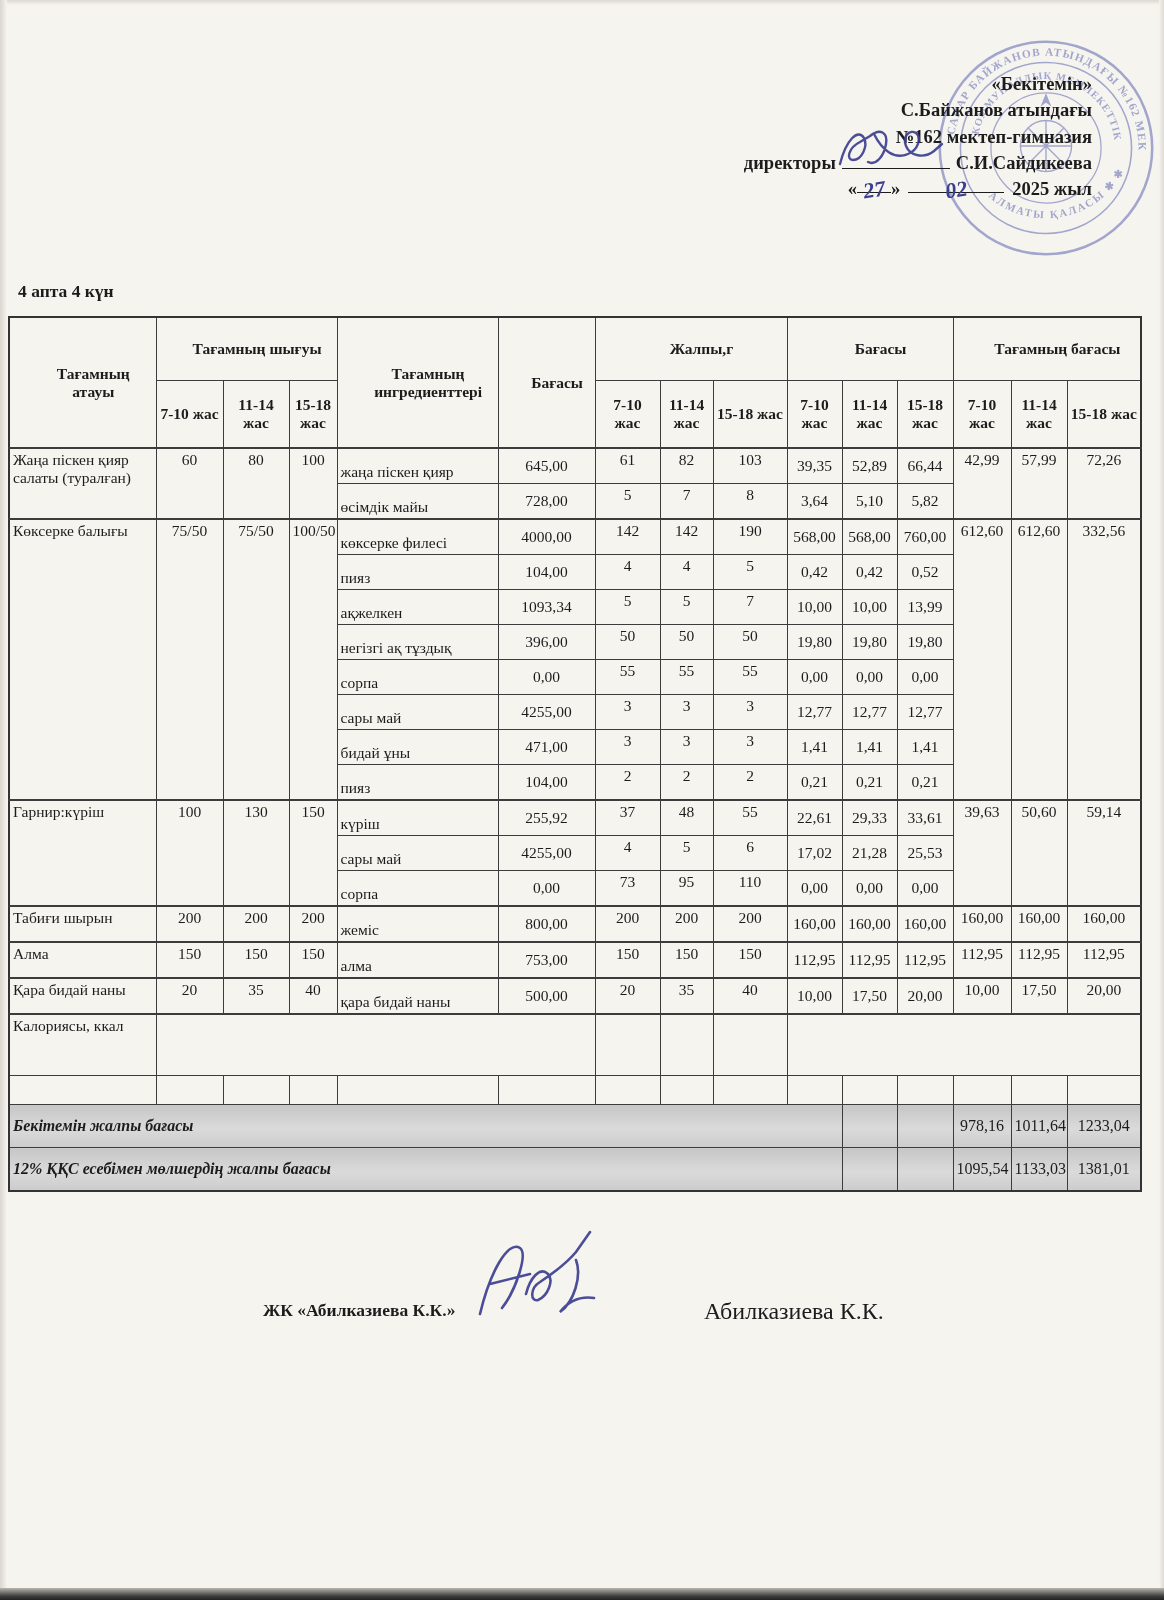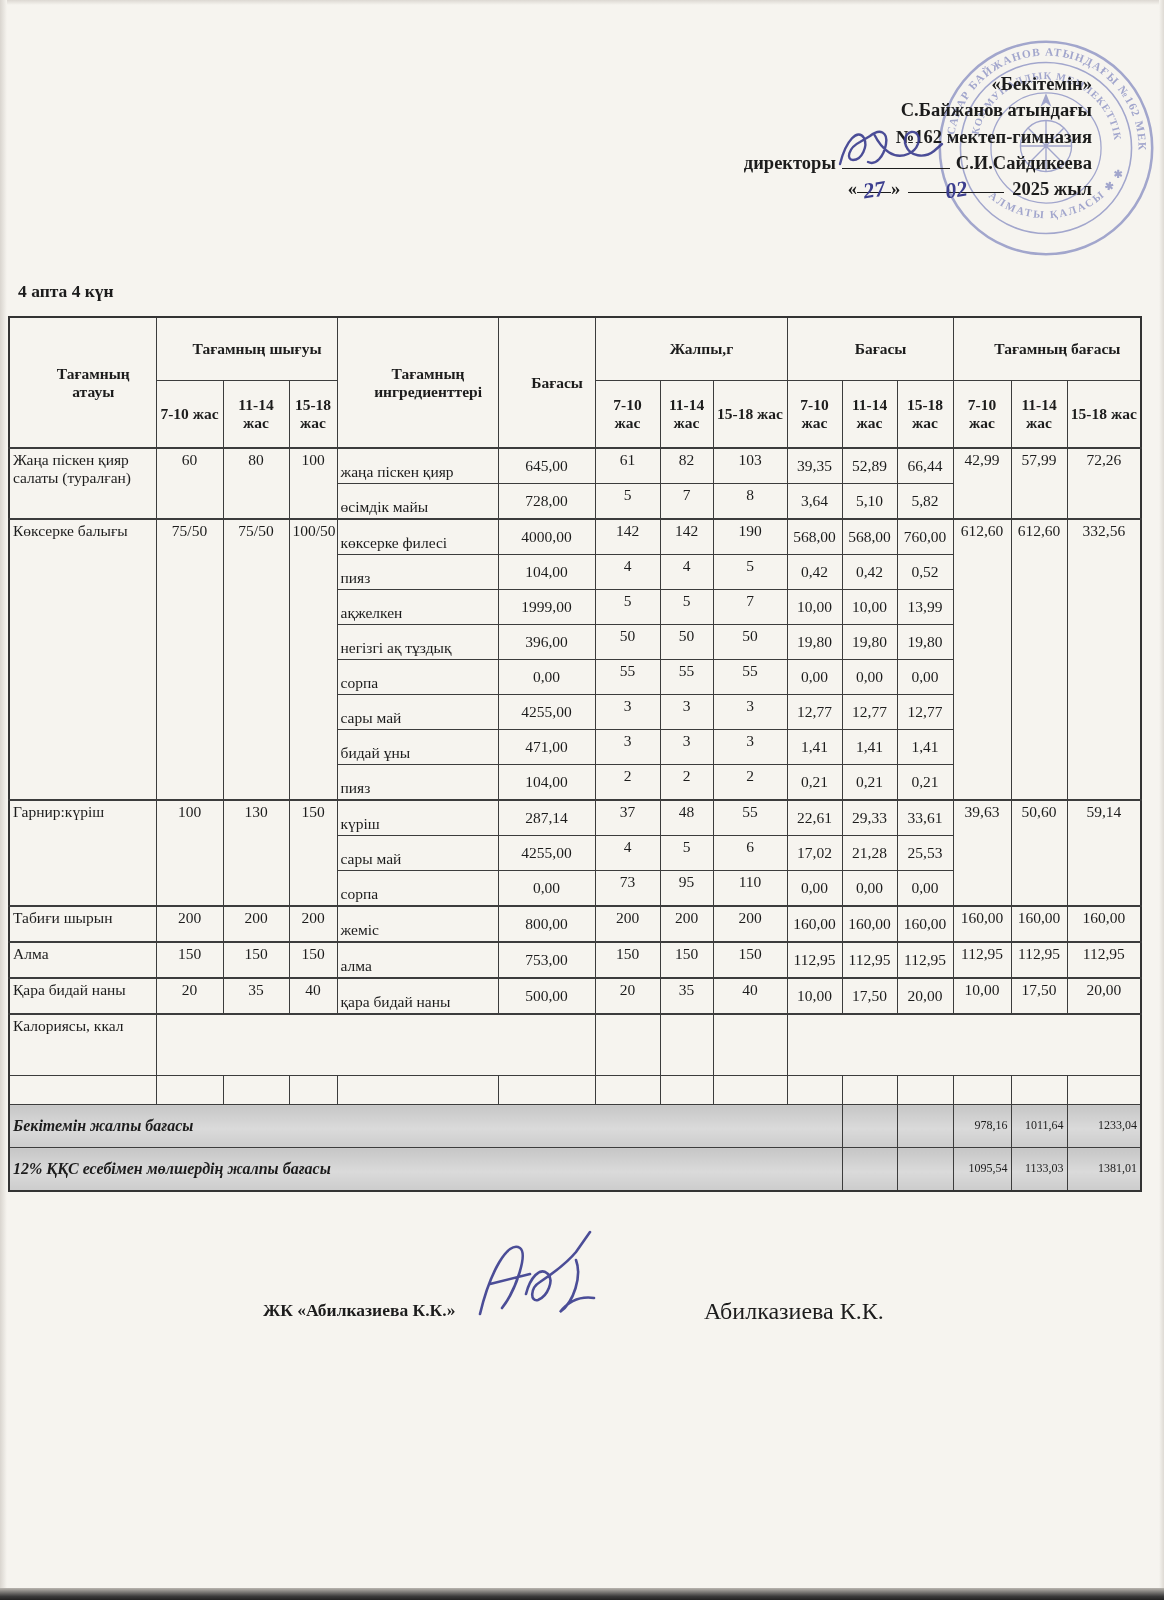--- a/index.html
+++ b/index.html
@@ -64,21 +64,21 @@
   td.cell-dishprice{vertical-align:top;padding-top:4px;}
   tr.dish-start td{border-top-width:2.4px;}
   td.cell-cal{font-weight:normal;text-align:left;vertical-align:top;height:56px;padding:4px 5px;line-height:1.5;}
   tr.thin td{height:24px;}
   tr.summary td{
     height:38px;
     background:linear-gradient(#c6c6c6,#dadada 55%,#cccccc);
     font-size:16px;
   }
   td.summary-label{font-style:italic;font-weight:bold;text-align:left;padding-left:9px;}
-  tr.summary td.sum-val{font-size:12px;line-height:1.15;text-align:right;}
+  tr.summary td.sum-val{font-size:16px;line-height:1.15;}
 
   
   .footer-company{position:absolute;left:263px;top:1300px;font-size:17.5px;font-weight:bold;z-index:2;}
   .footer-name{position:absolute;left:704px;top:1298px;font-size:24px;z-index:2;}
   .footer-sig{position:absolute;left:468px;top:1228px;z-index:2;}
 </style>
 </head>
 <body>
 
 <div class="edge-top"></div>
@@ -218,21 +218,21 @@
         <td class="cell-price">104,00</td>
         <td class="cell-total">4</td>
         <td class="cell-total">4</td>
         <td class="cell-total">5</td>
         <td class="cell-cost">0,42</td>
         <td class="cell-cost">0,42</td>
         <td class="cell-cost">0,52</td>
       </tr>
       <tr>
         <td class="cell-ing">ақжелкен</td>
-        <td class="cell-price">1999,00</td>
+        <td class="cell-price">1093,34</td>
         <td class="cell-total">5</td>
         <td class="cell-total">5</td>
         <td class="cell-total">7</td>
         <td class="cell-cost">10,00</td>
         <td class="cell-cost">10,00</td>
         <td class="cell-cost">13,99</td>
       </tr>
       <tr>
         <td class="cell-ing">негізгі ақ тұздық</td>
         <td class="cell-price">396,00</td>
@@ -282,21 +282,21 @@
         <td class="cell-cost">0,21</td>
         <td class="cell-cost">0,21</td>
         <td class="cell-cost">0,21</td>
       </tr>
       <tr class="dish-start">
         <td rowspan="3" class="cell-dish-name">Гарнир:күріш</td>
         <td rowspan="3" class="cell-output">100</td>
         <td rowspan="3" class="cell-output">130</td>
         <td rowspan="3" class="cell-output">150</td>
         <td class="cell-ing">күріш</td>
-        <td class="cell-price">287,14</td>
+        <td class="cell-price">255,92</td>
         <td class="cell-total">37</td>
         <td class="cell-total">48</td>
         <td class="cell-total">55</td>
         <td class="cell-cost">22,61</td>
         <td class="cell-cost">29,33</td>
         <td class="cell-cost">33,61</td>
         <td rowspan="3" class="cell-dishprice">39,63</td>
         <td rowspan="3" class="cell-dishprice">50,60</td>
         <td rowspan="3" class="cell-dishprice">59,14</td>
       </tr>

